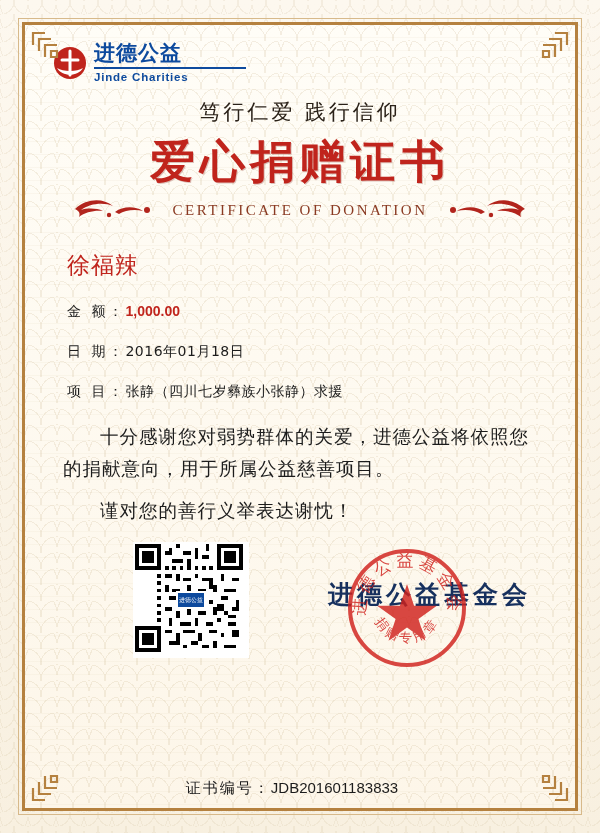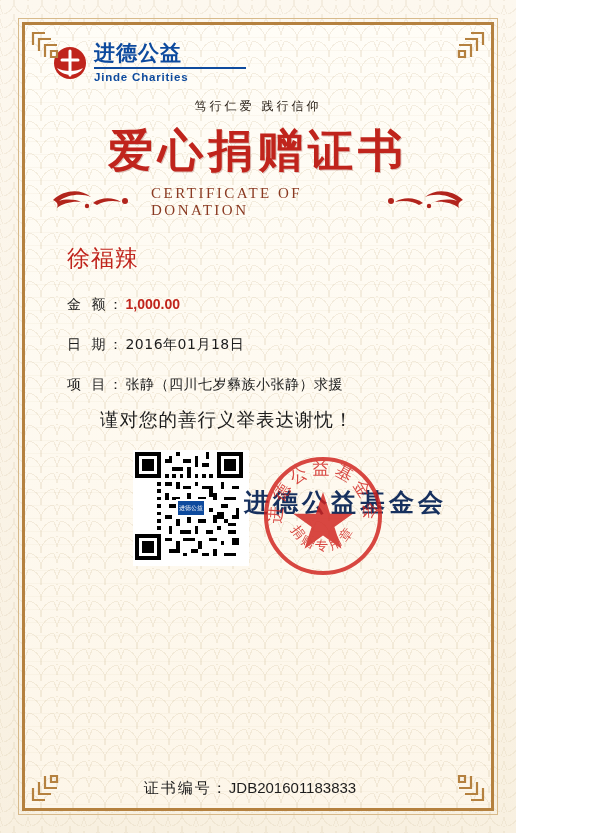--- a/index.html
+++ b/index.html
@@ -10,21 +10,21 @@
     width: 600px;
     height: 833px;
     background: #ffffff;
     font-family: "Liberation Sans", sans-serif;
     overflow: hidden;
   }
 
   
   .certificate {
     position: relative;
-    width: 516px;
+    width: 600px;
     height: 833px;
     box-sizing: border-box;
     background:
       repeating-radial-gradient(circle at 0 0, rgba(206,186,150,0.18) 0 1px, rgba(0,0,0,0) 1px 14px),
       repeating-radial-gradient(circle at 28px 0, rgba(206,186,150,0.18) 0 1px, rgba(0,0,0,0) 1px 14px),
       linear-gradient(#fdf8ef, #f8f0e0);
     background-size: 28px 14px, 28px 14px, 100% 100%;
     padding: 22px;
   }
   .inner-pane {
@@ -89,21 +89,21 @@
     height: 2px;
     width: 152px;
     background: #0d4a9e;
   }
 
   
   .motto {
     margin-top: 14px;
     text-align: center;
     font-family: "DejaVu Sans", sans-serif;
-    font-size: 12px;
+    font-size: 21px;
     color: #2a2118;
     letter-spacing: 3px;
   }
   .main-title {
     margin-top: 6px;
     text-align: center;
     font-family: "DejaVu Sans", sans-serif;
     font-size: 45px;
     font-weight: bold;
     color: #c0241c;
@@ -323,20 +323,21 @@
     </div>
 
     <div class="field">
       <span class="label">日 期：</span><span class="value">2016年01月18日</span>
     </div>
 
     <div class="field">
       <span class="label">项 目：</span><span class="value">张静（四川七岁彝族小张静）求援</span>
     </div>
 
+    <div class="para">十分感谢您对弱势群体的关爱，进德公益将依照您的捐献意向，用于所属公益慈善项目。</div>
     <div class="para second">谨对您的善行义举表达谢忱！</div>
 
     <div class="footer">
 
       <div class="qr">
         <svg class="qr-canvas" width="108" height="108" viewBox="0 0 29 29" shape-rendering="crispEdges">
           <rect width="29" height="29" fill="#ffffff"></rect>
           <g fill="#000000">
 
             <rect x="0" y="0" width="7" height="1"></rect>

